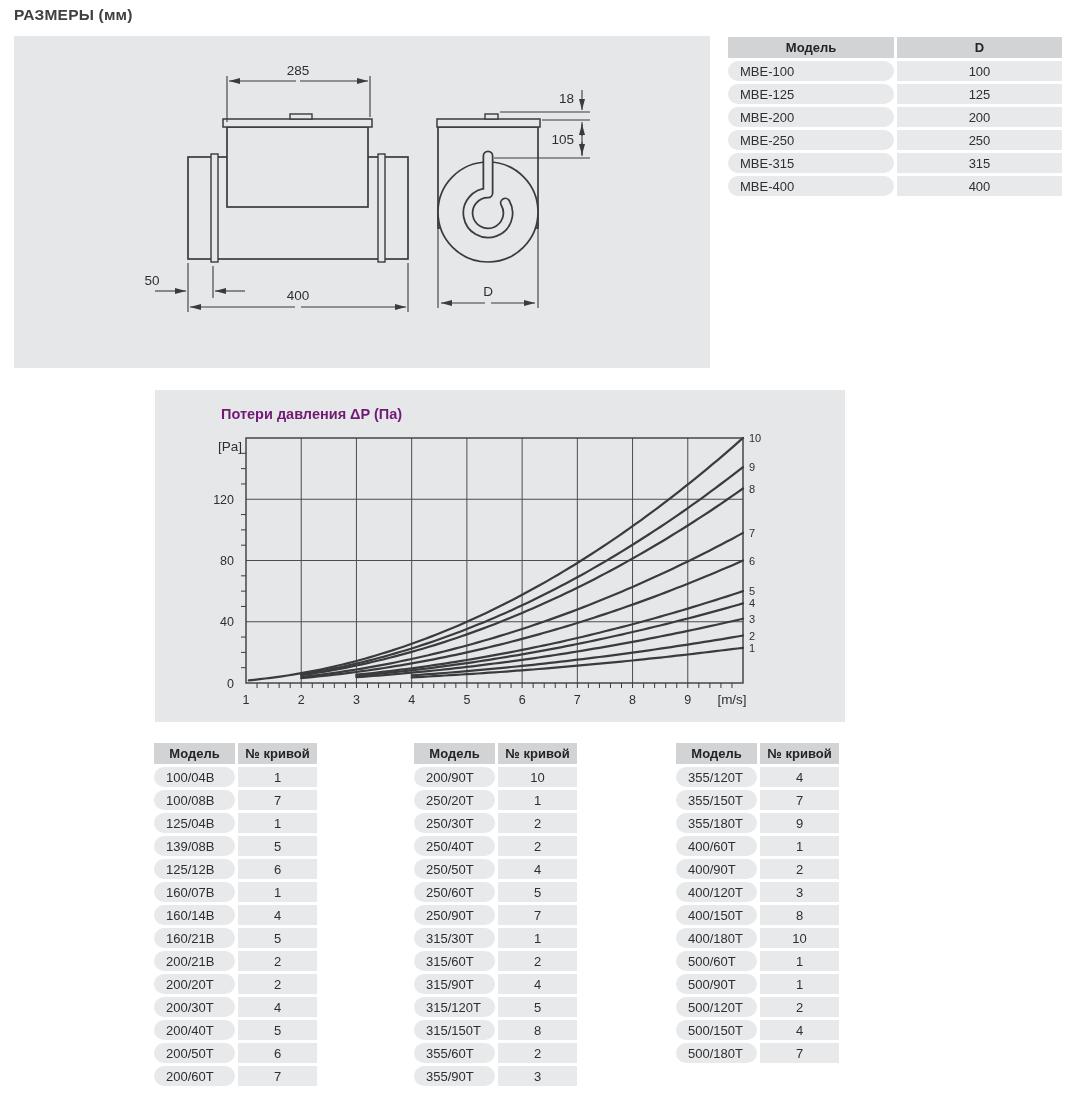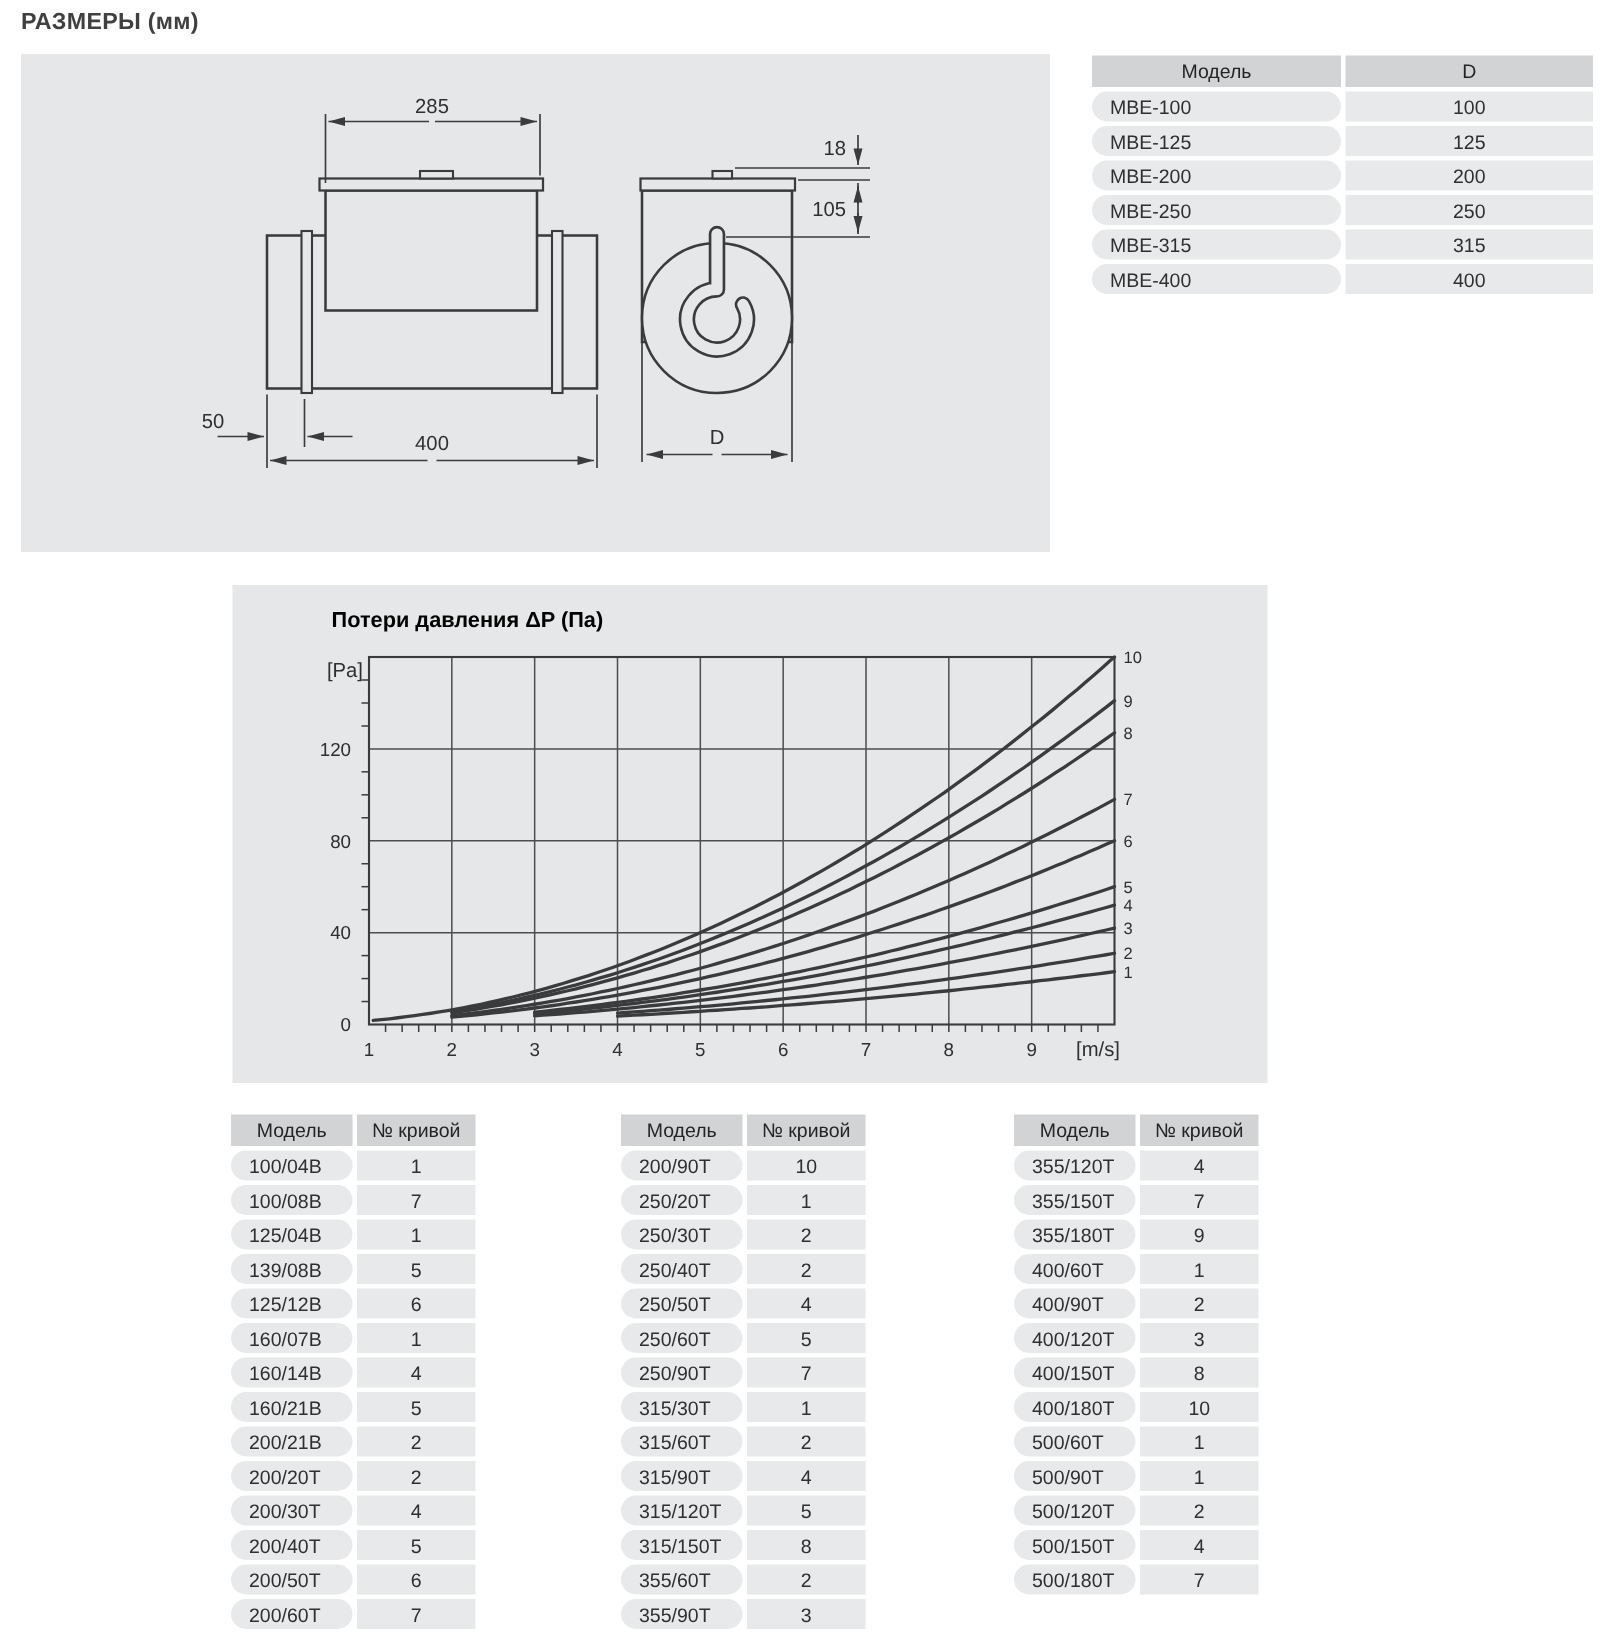--- a/index.html
+++ b/index.html
@@ -1,32 +1,32 @@
 <!DOCTYPE html>
 <html><head>
 <meta charset="utf-8">
 <style>
   html,body{margin:0;padding:0;background:#fff;}
   .canvas{position:relative;width:1071px;height:1099px;background:#fff;
           font-family:"Liberation Sans",sans-serif;color:#2e2f31;overflow:hidden;}
   .page-title{position:absolute;left:14px;top:6px;font-size:15.5px;font-weight:bold;
               letter-spacing:.2px;color:#404040;}
   .panel{position:absolute;background:#e6e7e8;}
-  .drawing-panel{left:14px;top:36px;width:686px;height:332px;}
+  .drawing-panel{left:14px;top:36px;width:686px;height:332px;padding-left:10px;}
   .chart-panel{left:155px;top:390px;width:690px;height:332px;}
-  .chart-title{position:absolute;left:66px;top:16px;font-size:14.5px;font-weight:bold;color:#000000;}
+  .chart-title{position:absolute;left:66px;top:16px;font-size:14.5px;font-weight:bold;color:#701a75;}
   svg{display:block;}
   svg text{font-family:"Liberation Sans",sans-serif;fill:#2e2f31;}
   .dim-label{font-size:13.5px;}
   
   .dtable{position:absolute;display:flex;flex-direction:column;gap:3px;}
   .trow{display:flex;gap:3px;}
   .th,.td{background:#e8e9ea;display:flex;align-items:center;justify-content:center;
           font-size:13px;height:20px;color:#2e2f31;}
-  .th{background:#d2d3d4;font-weight:normal;height:21px;color:#232426;}
+  .th{background:#d2d3d4;font-weight:bold;height:21px;color:#232426;}
   .td.left{justify-content:flex-start;padding-left:12px;box-sizing:border-box;border-radius:10px;}
   .t-wide .th:nth-child(1),.t-wide .td:nth-child(1){width:166px;}
   .t-wide .th:nth-child(2),.t-wide .td:nth-child(2){width:165px;}
   .t-small .th:nth-child(1),.t-small .td:nth-child(1){width:81px;}
   .t-small .th:nth-child(2),.t-small .td:nth-child(2){width:79px;}
 </style>
 </head>
 <body>
 
 <div class="canvas">

